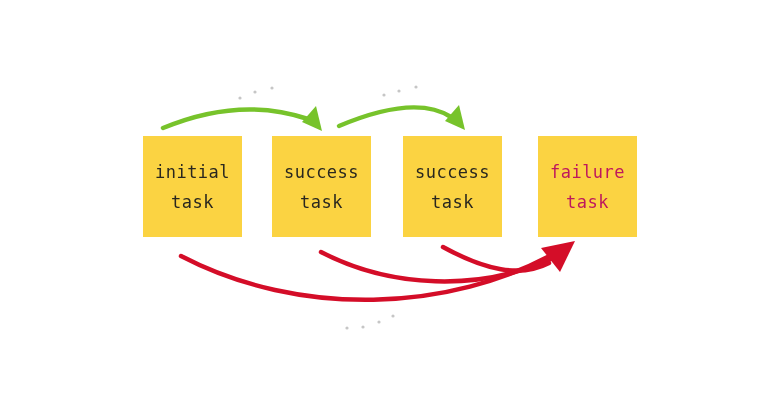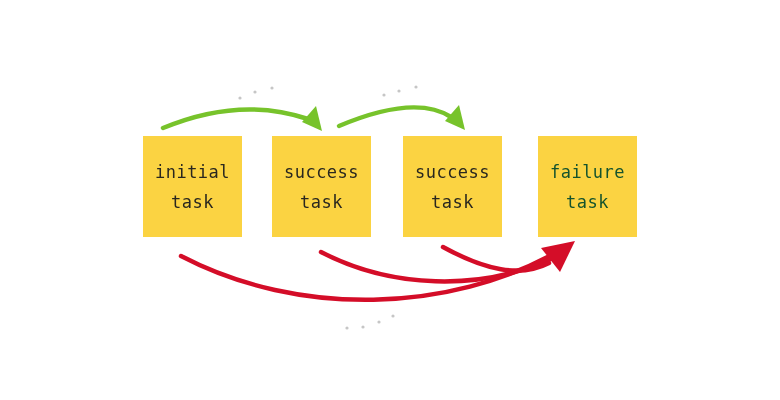--- a/index.html
+++ b/index.html
@@ -64,16 +64,16 @@
 
   <div class="node node-1" style="background-color: rgb(251, 211, 66);">
     <span style="color: rgb(41, 39, 31);">success task</span>
   </div>
 
   <div class="node node-2" style="background-color: rgb(251, 211, 66);">
     <span style="color: rgb(41, 39, 31);">success task</span>
   </div>
 
   <div class="node node-3" style="background-color: rgb(251, 211, 66);">
-    <span style="color: #14532d;">failure task</span>
+    <span style="color: #be185d;">failure task</span>
   </div>
 
 </div>
 
 </body></html>

